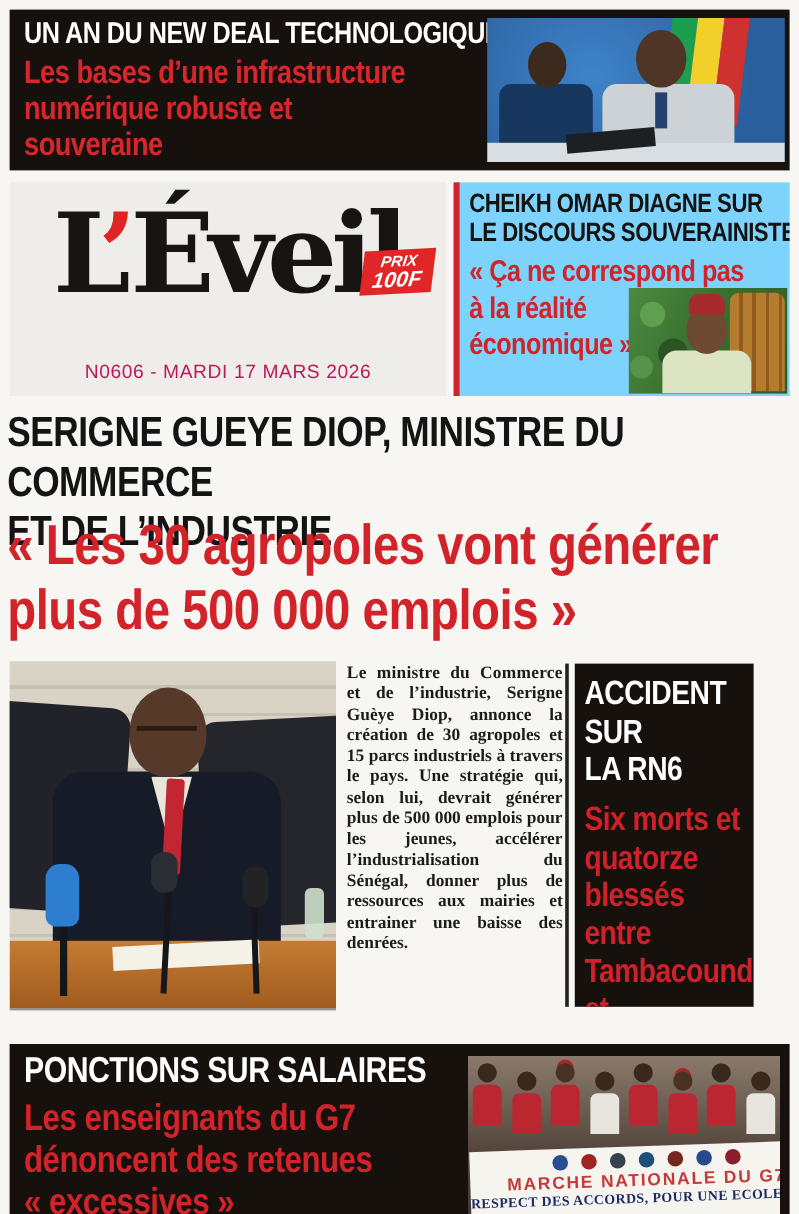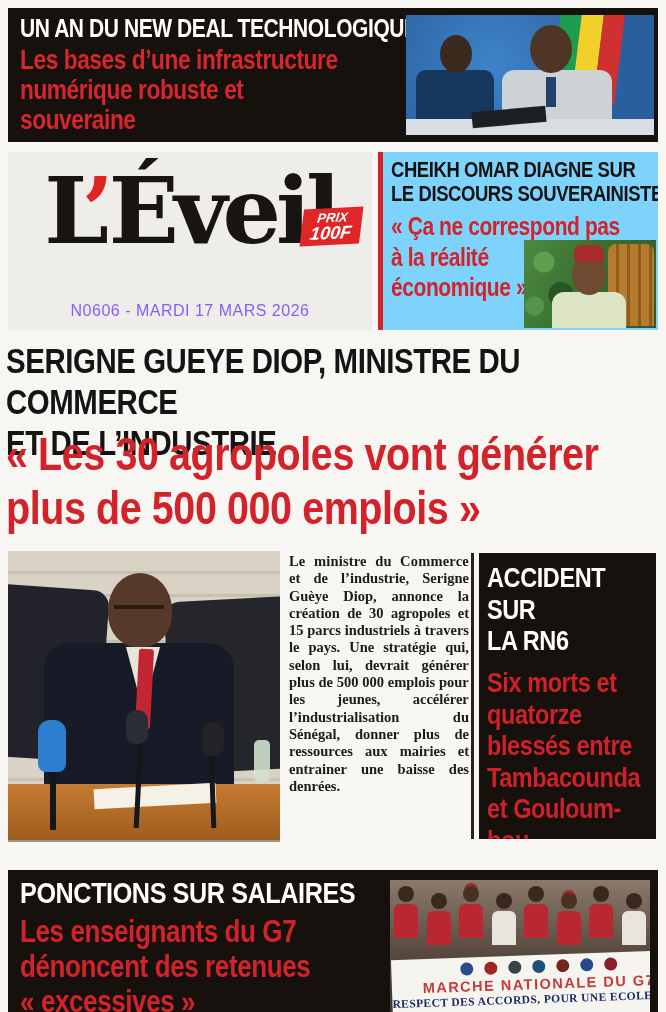--- a/index.html
+++ b/index.html
@@ -34,21 +34,21 @@
   .logo-box { left:8px; top:152px; width:364px; height:178px; background:#efedea; }
   .logo { position:absolute; left:0; right:0; top:2px; text-align:center;
           font-family:"DejaVu Serif", serif; font-weight:bold;
           font-size:92px; line-height:1.25; letter-spacing:-5px; color:#171412; }
   .logo .apos { color:#e02424; }
   .price-badge { position:absolute; left:294px; top:56px; background:#e02627; color:#fff;
                  transform:skewX(-10deg) rotate(-3deg); padding:3px 9px; text-align:center;
                  font-style:italic; font-weight:bold; line-height:1; }
   .price-l1 { font-size:13px; } .price-l2 { font-size:18px; }
   .edition { position:absolute; left:0; right:0; bottom:10px; text-align:center;
-             color:#8b5cf6; font-size:16px; letter-spacing:0.5px; }
+             color:#be185d; font-size:16px; letter-spacing:0.5px; }
 
   .yellow-panel { left:378px; top:152px; width:280px; height:178px; background:#7dd3fc;
                   border-left:5px solid #d2232a; box-sizing:border-box; overflow:hidden; }
   .yp-kicker { position:relative; margin:6px 0 0 8px; font-size:22px; color:#151210; line-height:1.1; }
   .yp-quote  { position:relative; margin:5px 0 0 8px; font-size:25px; color:#d2232a; line-height:1.22; }
   .cheikh-photo { position:absolute; right:2px; bottom:2px; width:132px; height:88px; overflow:hidden;
     background-image:
       radial-gradient(circle at 15% 25%, #5ea04f 0 10px, transparent 11px),
       radial-gradient(circle at 28% 62%, #2a5423 0 12px, transparent 13px),
       radial-gradient(circle at 8% 75%, #55944a 0 9px, transparent 10px),
@@ -83,21 +83,21 @@
   .m-stand3{position:absolute;left:202px;bottom:12px;width:5px;height:76px;background:#15171b;transform:rotate(-2deg);}
   .m-mic3{position:absolute;left:194px;bottom:84px;width:22px;height:34px;background:#232327;border-radius:10px;}
   .m-bottle{position:absolute;right:10px;bottom:58px;width:16px;height:42px;background:#cfe0cc;border-radius:5px;opacity:.9;}
 
   .lead-body { left:289px; top:553px; width:180px; height:287px; overflow:hidden;
                font-family:"Liberation Serif", serif; font-weight:bold; font-size:14.5px;
                line-height:17.3px; text-align:justify; color:#1b1b1b; }
   .lead-body::first-line { letter-spacing:0.2px; }
   .col-divider { left:471px; top:553px; width:3px; height:286px; background:#25211e; }
 
-  .accident-panel { left:479px; top:553px; width:177px; height:286px; background:#17110e;
+  .accident-panel { left:479px; top:553px; width:149px; height:286px; background:#17110e;
                     box-sizing:border-box; padding:9px 8px; overflow:hidden; }
   .ap-kicker   { position:relative; font-size:28px; color:#ffffff; line-height:1.13; }
   .ap-headline { position:relative; margin-top:10px; font-size:28px; color:#cf2129; line-height:1.13; }
 
   
   .bottom-section { left:8px; top:870px; width:650px; height:161px; background:#17110e; overflow:hidden; }
   .bs-kicker   { left:12px; top:7px;  font-size:30px; color:#ffffff; line-height:1.05; }
   .bs-headline { left:12px; top:44px; font-size:31px; color:#d2232a; line-height:1.13; }
 
   .crowd-photo { left:382px; top:10px; width:260px; height:143px; overflow:hidden;

